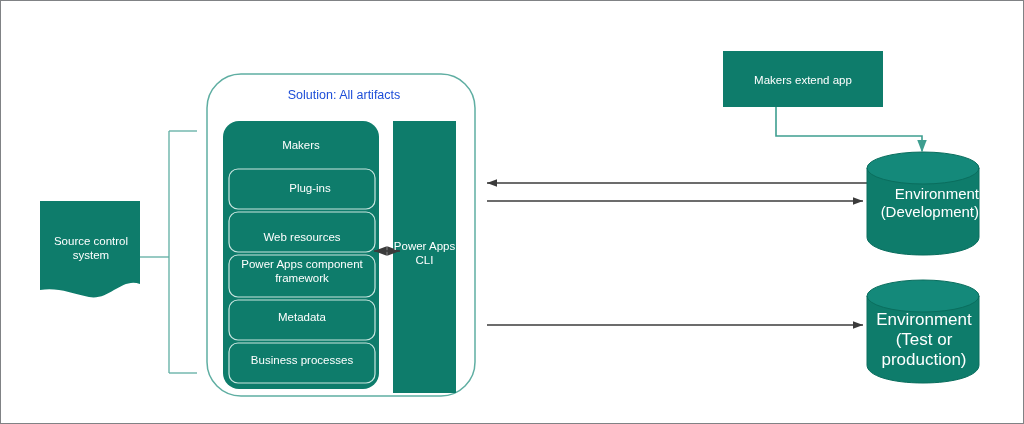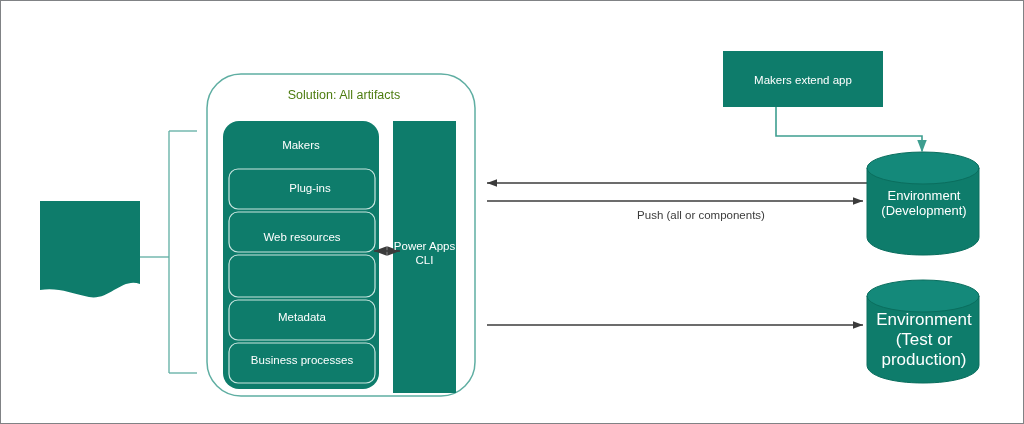--- a/index.html
+++ b/index.html
@@ -46,31 +46,31 @@
     justify-content: center;
     text-align: center;
     color: #3b3b3b;
     font-family: "Liberation Sans", sans-serif;
     line-height: 1.2;
     pointer-events: none;
     box-sizing: border-box;
   }
 
   
-  #solution-title      { left: 214px; top: 84px;  width: 258px; height: 20px; font-size: 12.5px; color:#4d7c0f; }
+  #solution-title      { left: 214px; top: 84px;  width: 258px; height: 20px; font-size: 12.5px; color:#1d4ed8; }
   #source-label        { left: 222px; top: 136px; width: 156px; height: 18px; font-size: 11.5px; }
   #t-plugins           { left: 228px; top: 170px; width: 162px; height: 36px; font-size: 11.5px; }
   #t-webresources      { left: 228px; top: 213px; width: 146px; height: 48px; font-size: 11.5px; }
   #t-pcf               { left: 226px; top: 250px; width: 150px; height: 42px; font-size: 11.5px; }
   #t-metadata          { left: 228px; top: 299px; width: 146px; height: 36px; font-size: 11.5px; }
   #t-business          { left: 226px; top: 342px; width: 150px; height: 36px; font-size: 11.5px; }
   #t-cli               { left: 392px; top: 222px; width: 63px;  height: 62px; font-size: 11.5px; }
   #t-scs               { left: 40px;  top: 218px; width: 100px; height: 60px; font-size: 11.5px; }
   #t-makers            { left: 722px; top: 58px;  width: 160px; height: 44px; font-size: 11.5px; }
-  #t-env-dev           { left: 868px; top: 178px; width: 110px; height: 48px; font-size: 13px; }
+  #t-env-dev           { left: 868px; top: 178px; width: 110px; height: 48px; font-size: 15px; text-align: right; }
   #t-env-test          { left: 868px; top: 308px; width: 110px; height: 62px; font-size: 17px; }
 
   #lbl-pull            { left: 600px; top: 161px; width: 200px; height: 18px; font-size: 11.5px; }
   #lbl-push            { left: 600px; top: 206px; width: 200px; height: 18px; font-size: 11.5px; }
   #lbl-push2           { left: 600px; top: 331px; width: 120px; height: 18px; font-size: 11.5px; }
 </style>
 </head>
 <body>
 
 <div id="canvas">
@@ -135,31 +135,32 @@
   </svg>
 
   <div class="dark-text" id="solution-title">Solution: All artifacts</div>
 
   <div class="node-text" id="source-label">Makers</div>
 
   <div class="node-text" id="t-plugins">Plug-ins</div>
 
   <div class="node-text" id="t-webresources">Web resources</div>
 
+  <div class="node-text" id="t-pcf">Power Apps component framework</div>
 
   <div class="node-text" id="t-business">Business processes</div>
 
   <div class="node-text" id="t-metadata">Metadata</div>
 
   <div class="node-text" id="t-cli">Power Apps CLI</div>
 
+  <div class="node-text" id="t-scs">Source control system</div>
 
   <div class="node-text" id="t-makers">Makers extend  app</div>
 
   <div class="node-text" id="t-env-dev">Environment (Development)</div>
 
   <div class="node-text" id="t-env-test">Environment (Test or production)</div>
 
 
-  <div class="dark-text" id="lbl-push">Push (all or components)</div>
 
 
 </div>
 
 </body></html>

